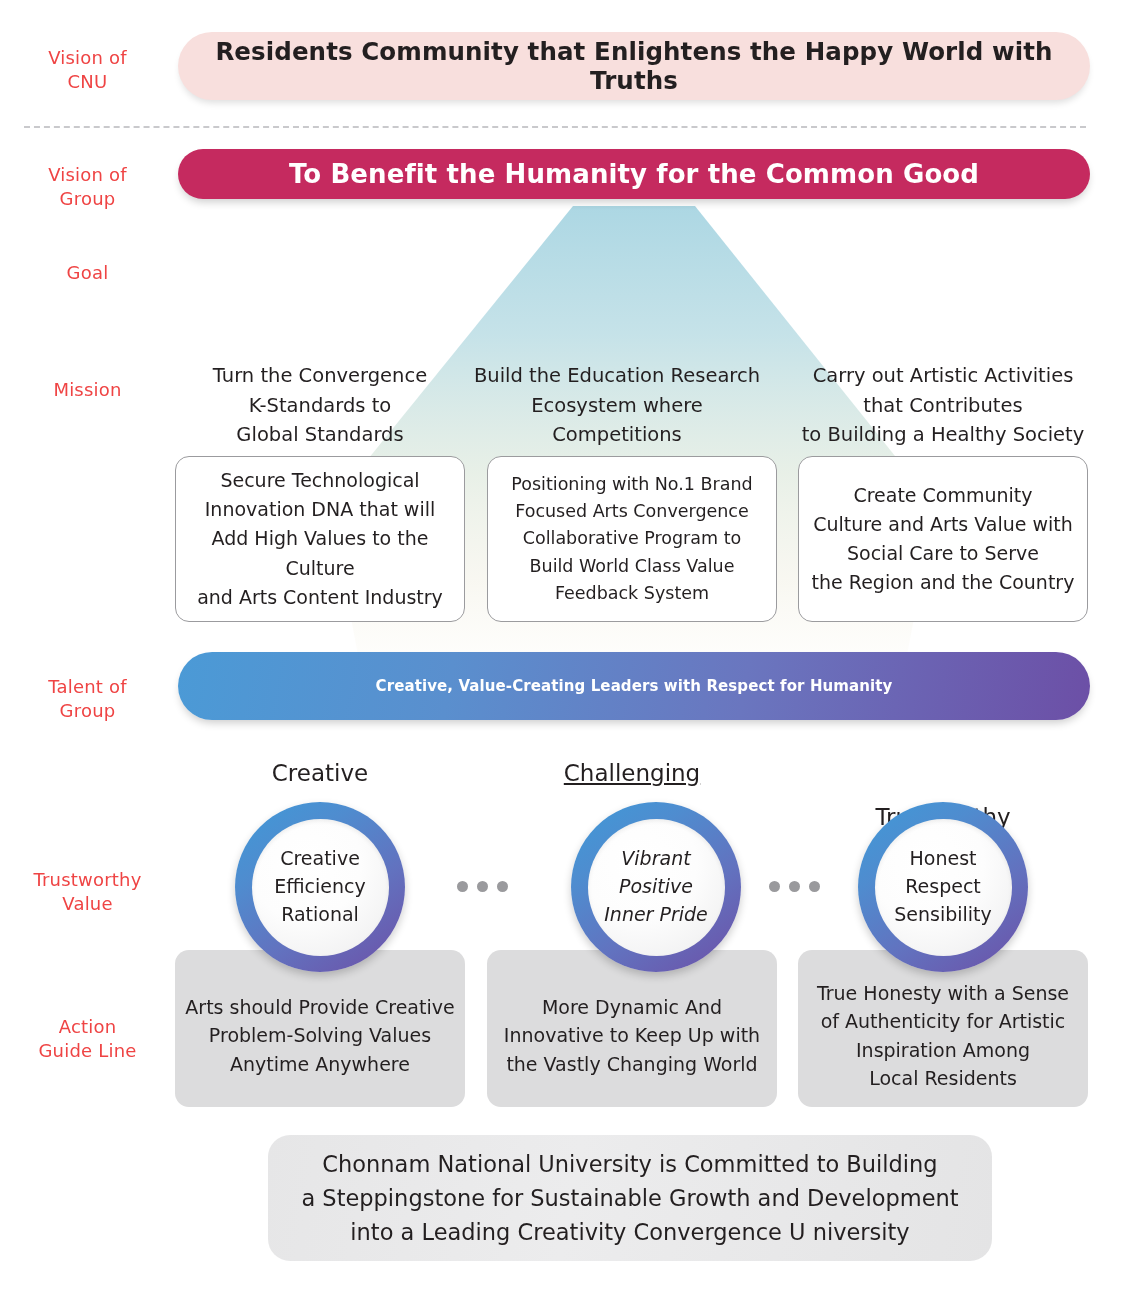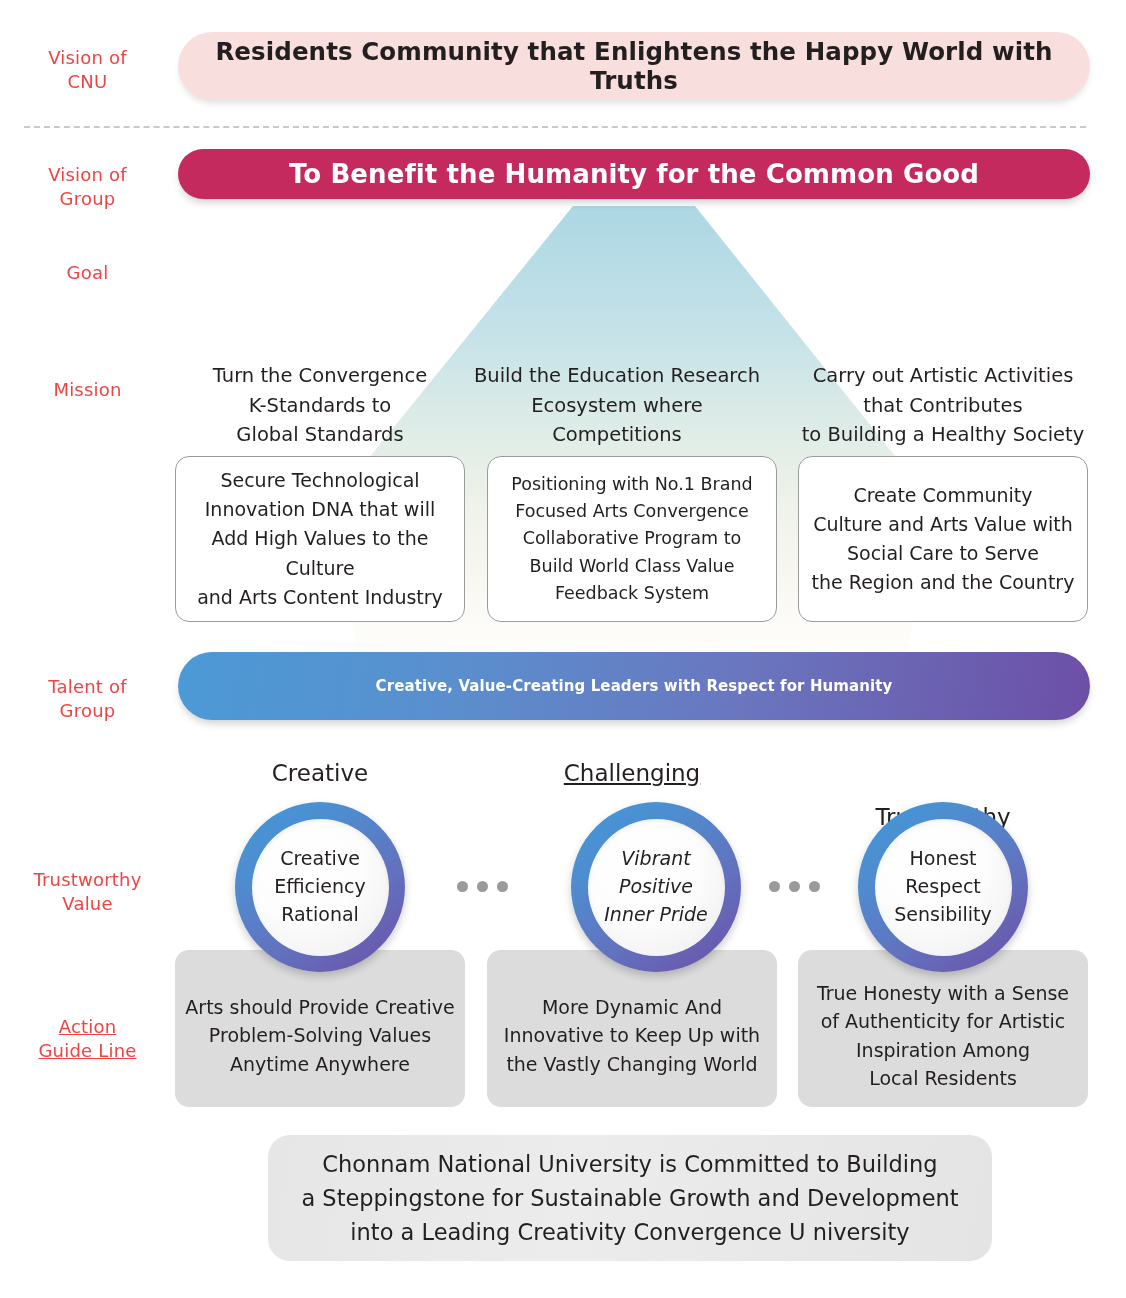--- a/index.html
+++ b/index.html
@@ -324,21 +324,21 @@
     <i></i>
     <i></i>
     <i></i>
   </div>
   <div class="dots" style="left:769px; top:881px;">
     <i></i>
     <i></i>
     <i></i>
   </div>
 
-  <div class="rail-label" style="top:1015px;text-decoration:underline;">Action
+  <div class="rail-label" style="top:1015px;">Action
 Guide Line</div>
 
   <div class="action-card" style="left:175px; top:950px; width:290px; height:157px;">
     <div class="txt">Arts should Provide Creative
 Problem-Solving Values
 Anytime Anywhere</div>
   </div>
   <div class="action-card" style="left:487px; top:950px; width:290px; height:157px;">
     <div class="txt">More Dynamic And
 Innovative to Keep Up with

